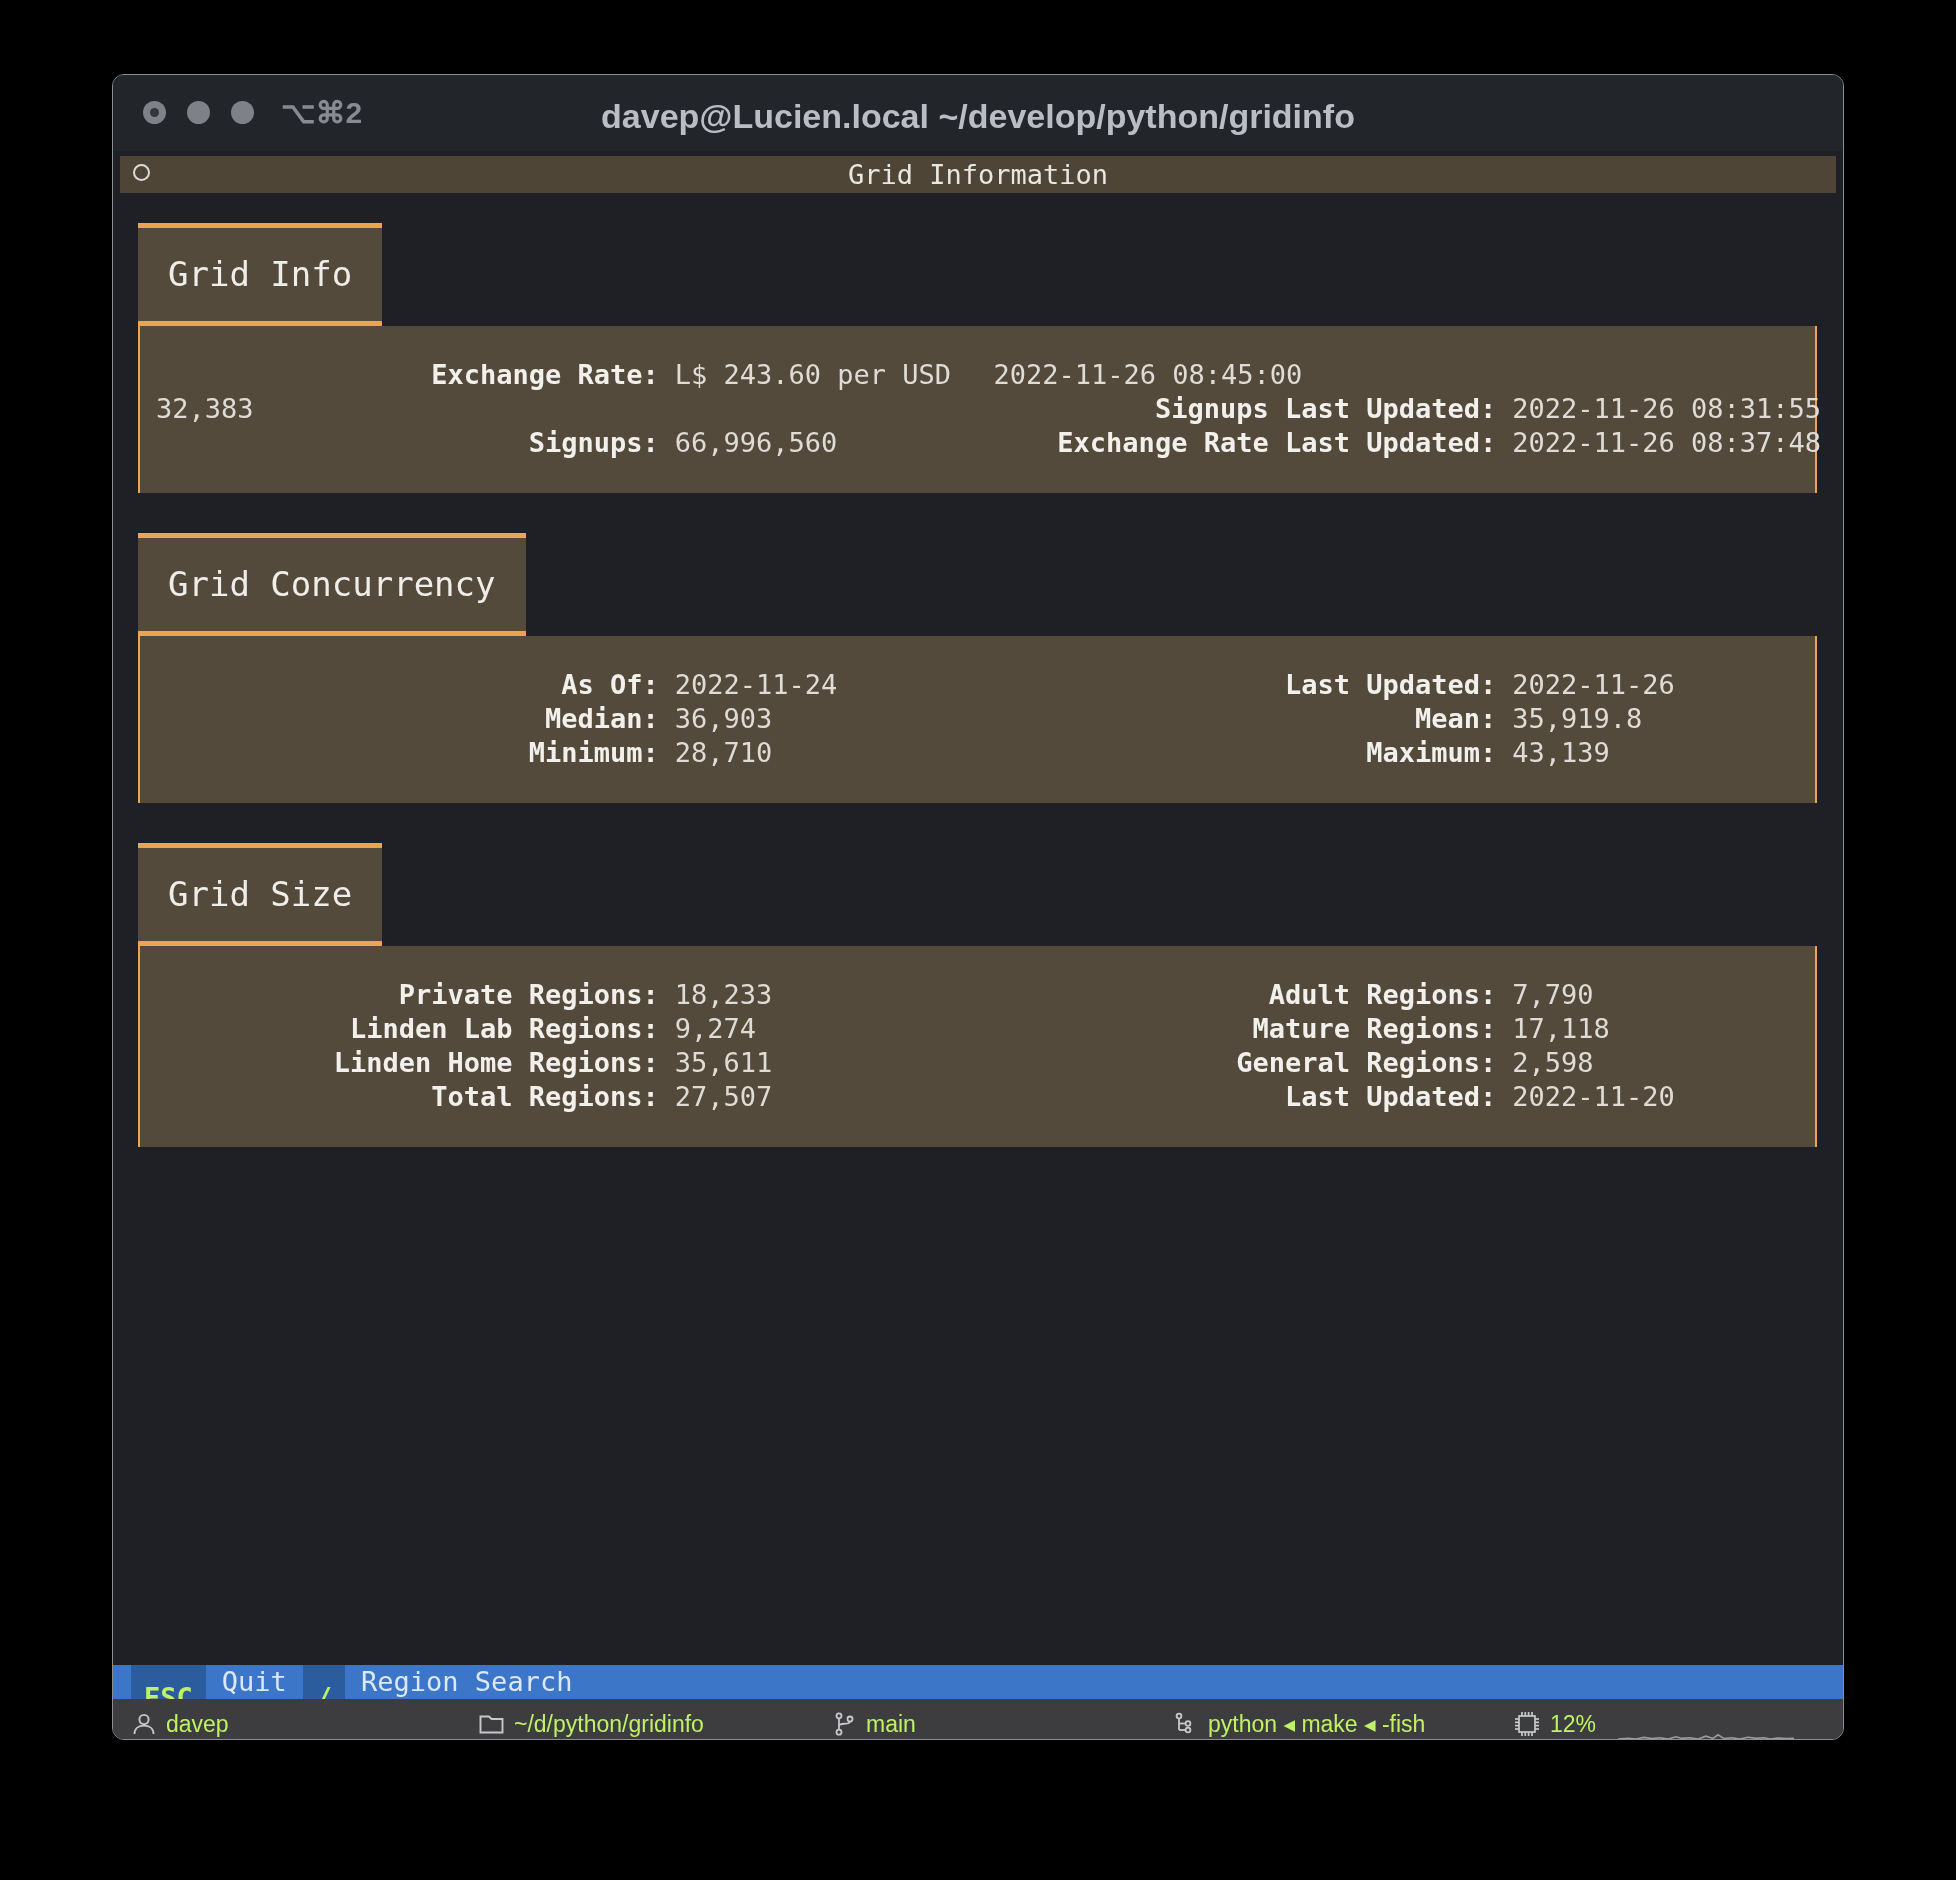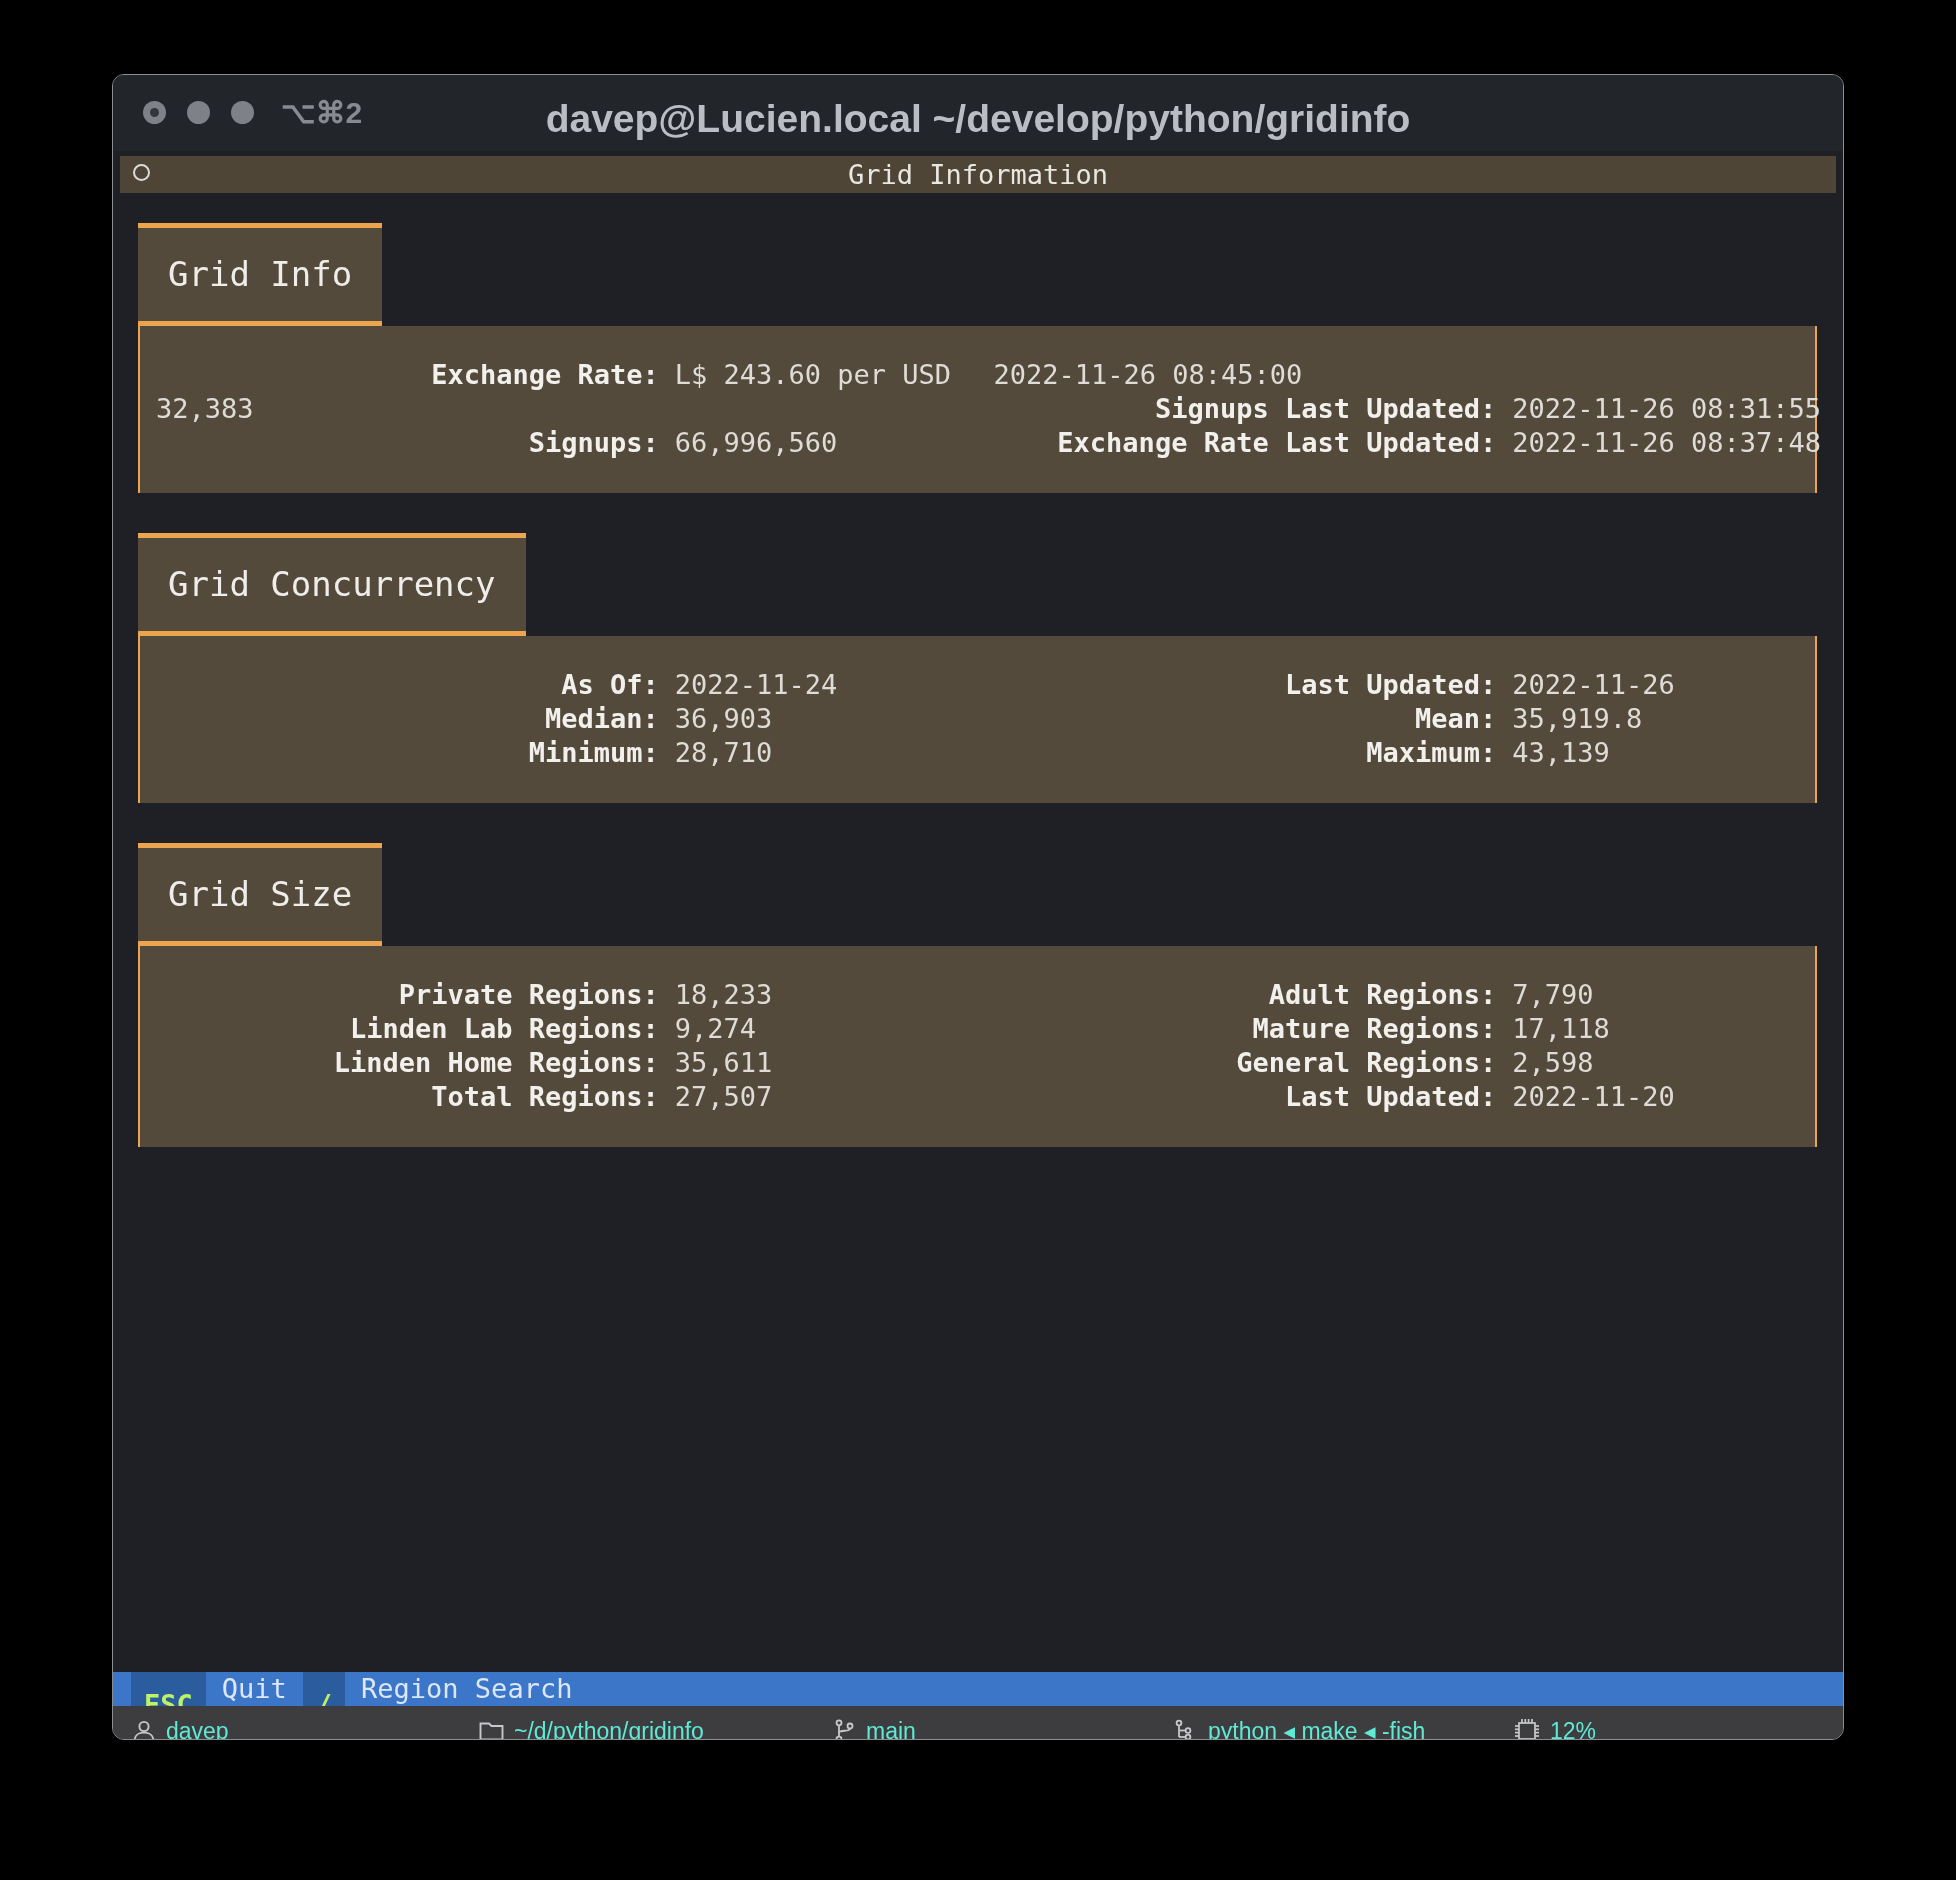--- a/index.html
+++ b/index.html
@@ -9,21 +9,21 @@
           background:var(--terminal-bg,#1e2025);border:1px solid #8b8e93;border-radius:12px;
           overflow:hidden;box-sizing:border-box;}
   
   .titlebar{position:relative;height:76px;background:var(--titlebar-gray,#22262b);
             font-family:"Liberation Sans",sans-serif;}
   .traffic{position:absolute;left:30px;top:26px;display:flex;gap:21px;}
   .tl{width:23px;height:23px;border-radius:50%;background:#7e8288;position:relative;}
   .tl-close::after{content:"";position:absolute;left:7px;top:7px;width:9px;height:9px;
             border-radius:50%;background:#33373d;}
   .shortcut{position:absolute;left:168px;top:20px;font-size:30px;font-weight:bold;color:#878b91;}
-  .win-title{position:absolute;left:0;right:0;top:22px;text-align:center;font-size:39px;
+  .win-title{position:absolute;left:0;right:0;top:22px;text-align:center;font-size:34px;
             font-weight:bold;color:#babec4;}
   
   .terminal{position:absolute;left:0;right:0;top:76px;bottom:0;display:flex;flex-direction:column;}
   .app-header{position:relative;height:37px;margin:5px 7px 0 7px;background:var(--header-brown,#4e4536);
             color:#e9e7e2;font-size:27px;line-height:37px;}
   .app-icon{position:absolute;left:13px;top:8px;width:17px;height:17px;border:2.5px solid #dcdad6;
             border-radius:50%;box-sizing:border-box;}
   .app-title{position:absolute;left:0;right:0;text-align:center;}
   
   .panel-block{margin:0 26px 0 25px;}
@@ -41,22 +41,22 @@
   .col{width:50%;}
   .kv{display:flex;font-size:27px;line-height:34px;color:#dfdcd7;}
   .k{flex:0 0 58%;text-align:right;font-weight:bold;color:#f2f0ed;white-space:pre;margin-left:33px;}
   .v{flex:1;padding-left:16px;white-space:pre;}
   
   .footer{margin-top:auto;height:34px;background:var(--footer-blue,#3b76c8);
           display:flex;align-items:stretch;font-size:27px;line-height:34px;padding-left:18px;}
   .fkey{background:var(--footer-key-blue,#2a5c9e);color:#bef264;font-weight:bold;padding:16px 13px;white-space:pre;}
   .fdesc{color:#dce7f8;padding:0 16px;white-space:pre;}
   
-  .statusbar{position:relative;height:33px;background:var(--statusbar-gray,#3d3d40);
-             font-family:"Liberation Sans",sans-serif;font-size:23px;color:#5eead4;}
+  .statusbar{position:relative;height:40px;background:var(--statusbar-gray,#3d3d40);
+             font-family:"Liberation Sans",sans-serif;font-size:23px;color:#bef264;}
   .sb-item{position:absolute;top:0;height:50px;display:flex;align-items:center;gap:9px;}
   .sb-item svg{display:block;}
   .sb-icon{color:#c7c8cb;}
   .sparkline{position:absolute;top:26px;}
 </style>
 </head>
 <body>
 
 <div class="canvas">
   <div class="window">

